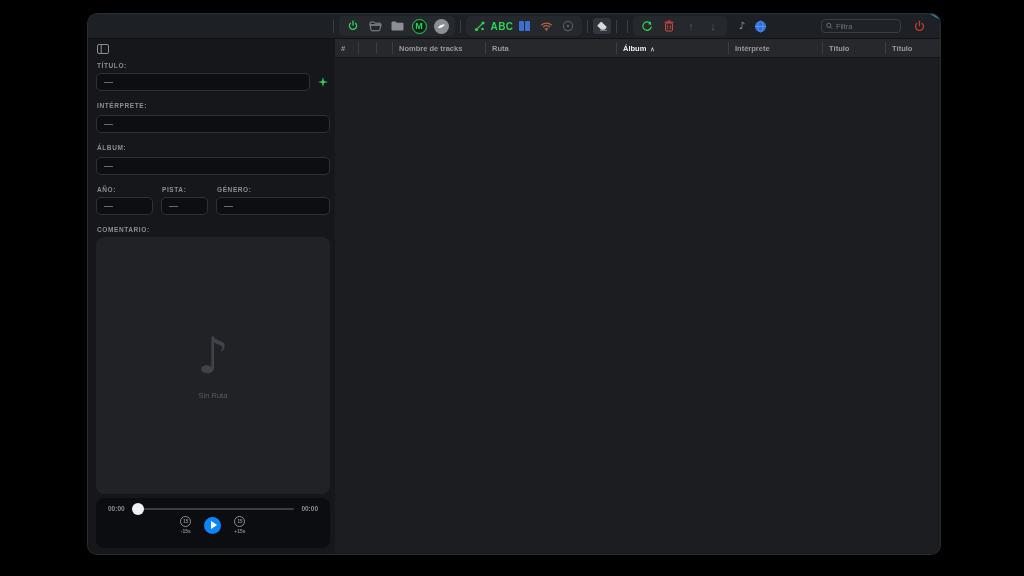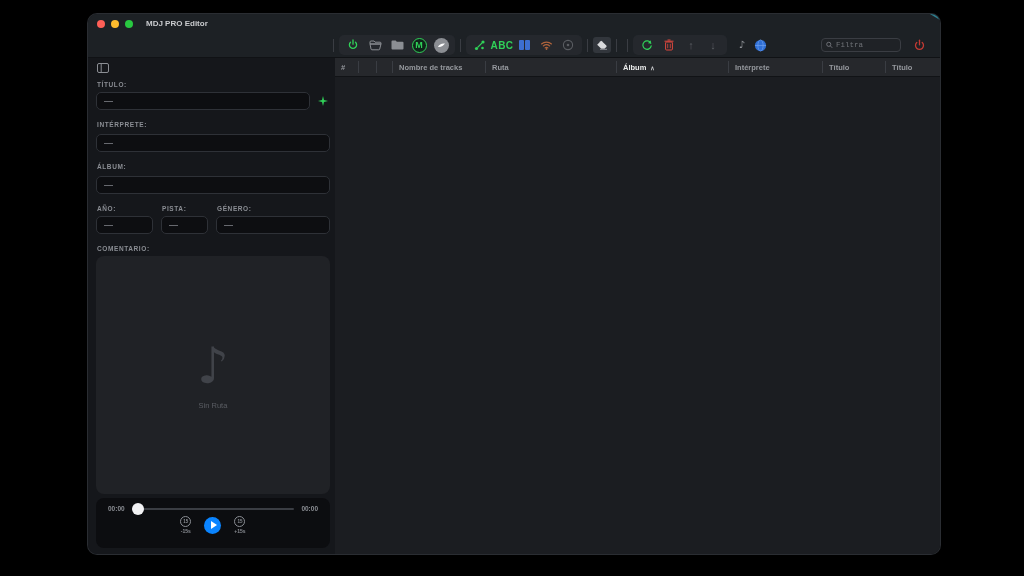--- a/index.html
+++ b/index.html
@@ -35,21 +35,21 @@
   .abc { font-size:10px; font-weight:bold; letter-spacing:.5px; color:#30d158; }
   .badge { width:15px; height:15px; border-radius:50%; display:flex; align-items:center; justify-content:center;
     font-size:9px; font-weight:bold; }
   .badge.m { border:1.5px solid #30d158; color:#30d158; background:#10241a; }
   .badge.z { background:#8b8e93; color:#fff; font-size:8px; }
   .cols-icon { display:flex; gap:1px; }
   .cols-icon span { width:5px; height:10px; background:#3d6fd0; border-radius:1px; display:block; }
   .search { margin-left:auto; width:80px; height:14px; background:#1f2226; border:1px solid #3a3d43;
     border-radius:4px; display:flex; align-items:center; padding:0 4px; gap:3px; }
   .search input { background:transparent; border:none; outline:none; width:100%;
-    font-size:7.5px; color:#c7c9cc; font-family:Liberation Mono, monospace; }
+    font-size:7.5px; color:#c7c9cc; font-family:Liberation Sans, sans-serif; }
   .search input::placeholder { color:#6f7277; }
   .power-btn { margin-left:9px; }
 
   
   .content { flex:1; display:flex; min-height:0; }
 
   
   .sidebar { width:247px; flex:0 0 auto; background:#15171b; padding:4px 5px 6px 8px;
     display:flex; flex-direction:column; }
   .side-toggle { width:12px; height:10px; margin:1px 0 8px 1px; }
@@ -103,28 +103,20 @@
   .statusbar span { font-size:8px; color:#d6d8da; }
 
   svg { display:block; }
 </style>
 </head>
 <body>
 
 <div class="window">
   <div class="corner-accent"></div>
 
-  <div class="titlebar">
-    <div class="traffic">
-      <span class="dot red"></span>
-      <span class="dot yellow"></span>
-      <span class="dot green"></span>
-    </div>
-    <span class="win-title">MDJ PRO Editor</span>
-  </div>
 
   <div class="toolbar">
     <div class="tb-spacer"></div>
     <div class="tb-sep"></div>
 
     <div class="tb-group">
       <div class="tb-btn">
         <svg width="12" height="12" viewBox="0 0 12 12">
           <path d="M3.5 3.2 A3.6 3.6 0 1 0 8.5 3.2" fill="none" stroke="#30d158" stroke-width="1.3" stroke-linecap="round"></path>
           <line x1="6" y1="1" x2="6" y2="5.2" stroke="#30d158" stroke-width="1.3" stroke-linecap="round"></line>

